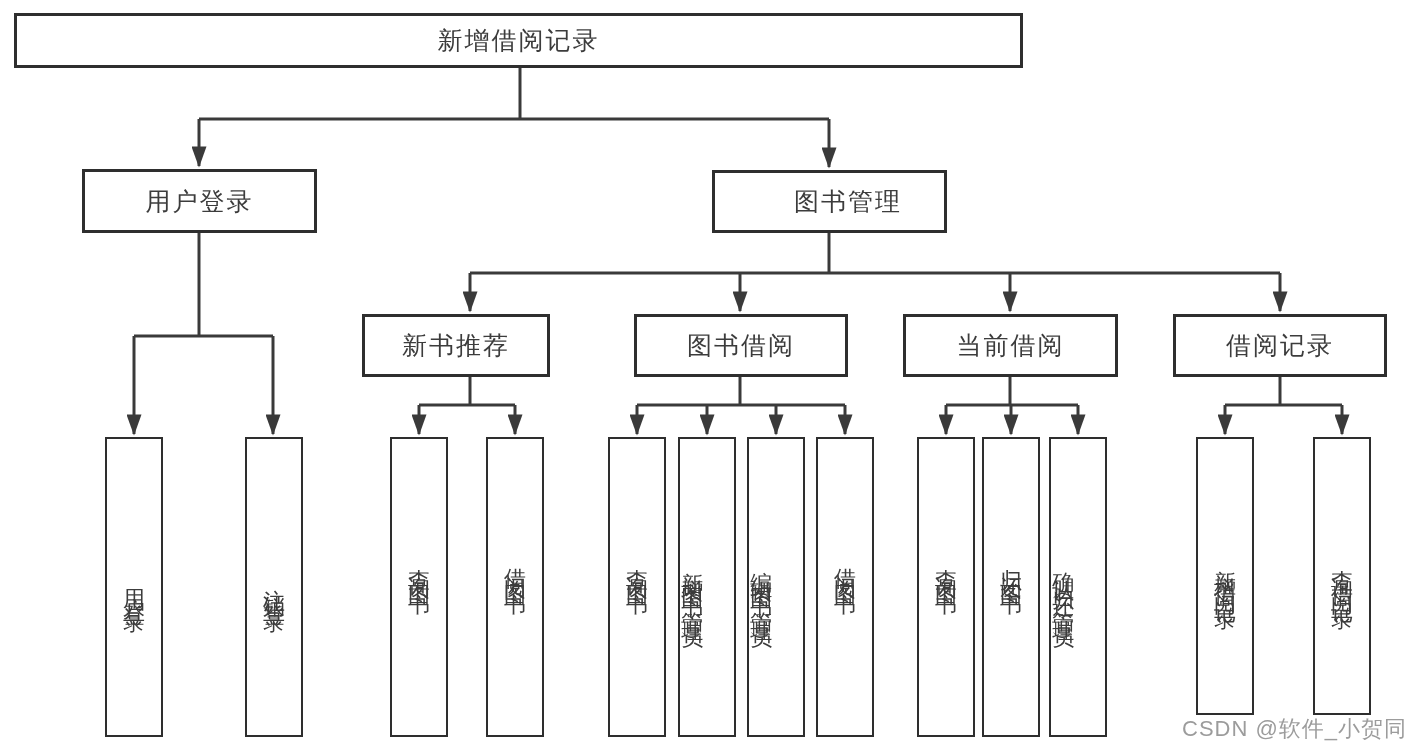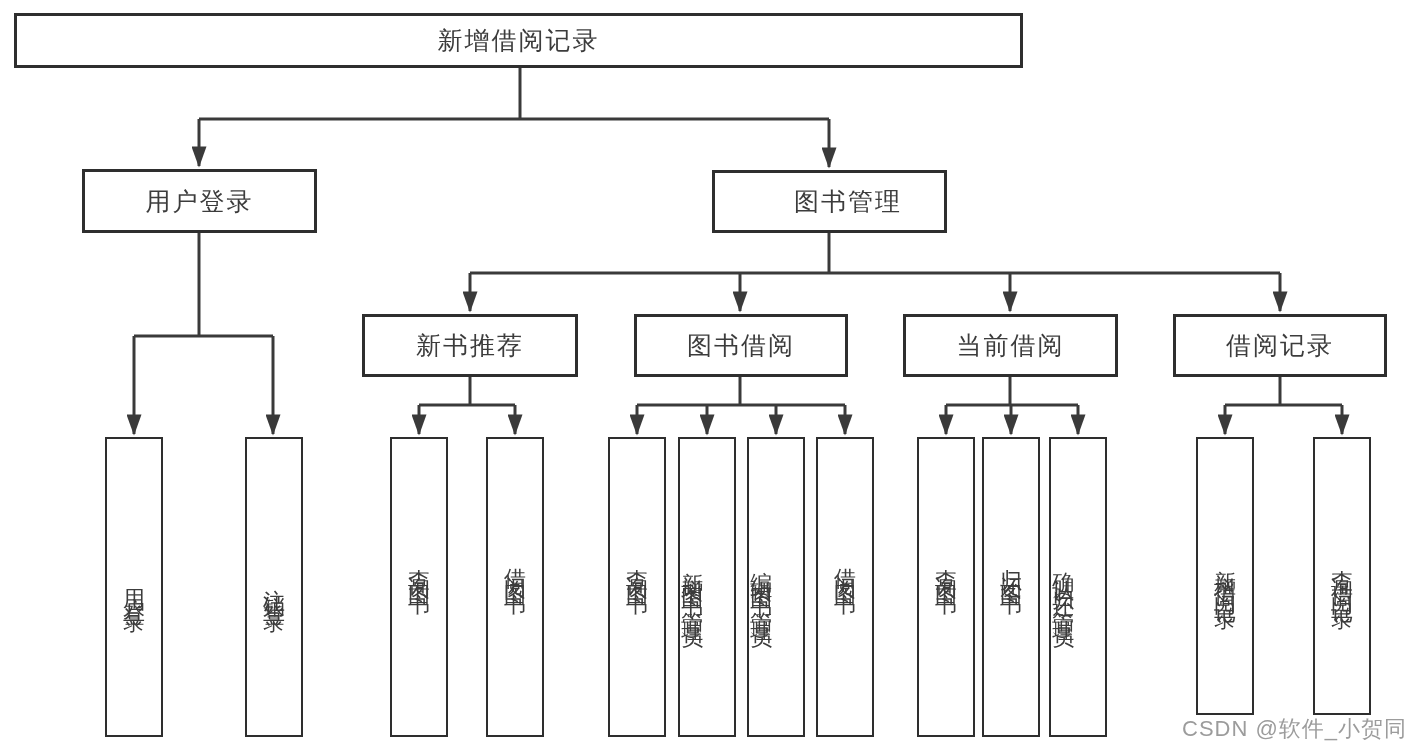--- a/index.html
+++ b/index.html
@@ -84,21 +84,21 @@
     <span>新增借阅记录</span>
   </div>
 
   <div class="node h-node" style="left:82px; top:169px; width:235px; height:64px;">
     <span>用户登录</span>
   </div>
   <div class="node h-node" style="left:712px; top:170px; width:235px; height:63px;padding-left:37px;">
     <span>图书管理</span>
   </div>
 
-  <div class="node h-node" style="left:362px; top:314px; width:216px; height:63px;font-family:Liberation Serif, serif;">
+  <div class="node h-node" style="left:362px; top:314px; width:188px; height:63px;font-family:Liberation Serif, serif;">
     <span>新书推荐</span>
   </div>
   <div class="node h-node" style="left:634px; top:314px; width:214px; height:63px;align-items:center;">
     <span>图书借阅</span>
   </div>
   <div class="node h-node" style="left:903px; top:314px; width:215px; height:63px;text-align:right;">
     <span>当前借阅</span>
   </div>
   <div class="node h-node" style="left:1173px; top:314px; width:214px; height:63px;">
     <span>借阅记录</span>

